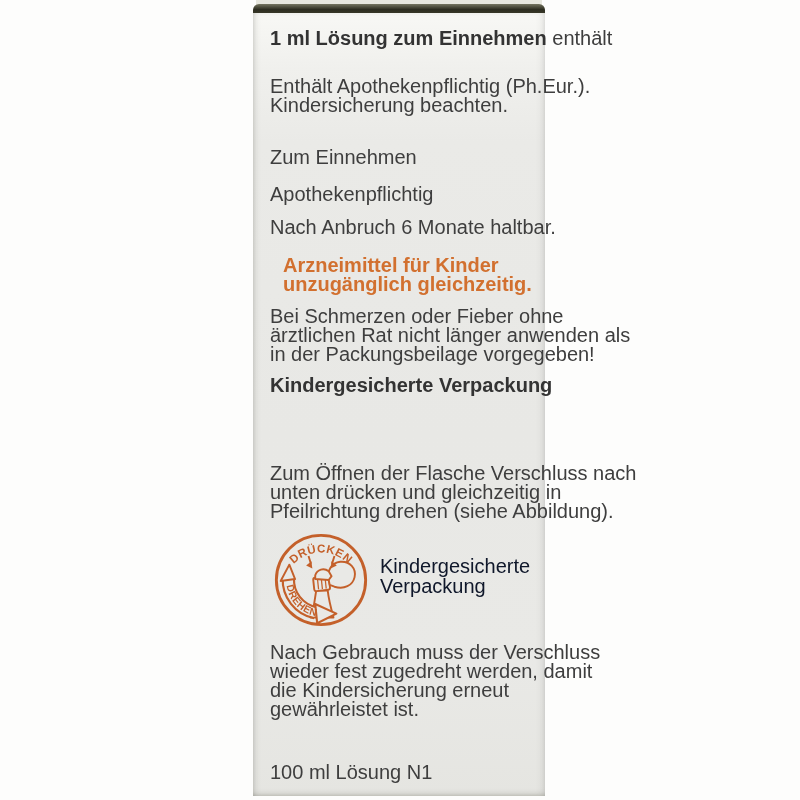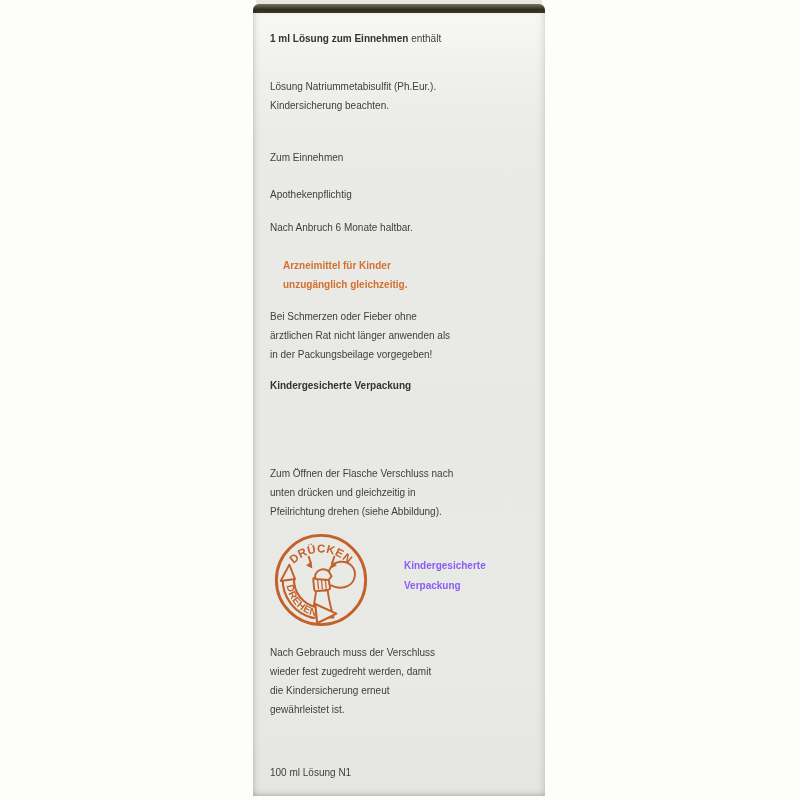--- a/index.html
+++ b/index.html
@@ -22,42 +22,42 @@
   .face{
     position:absolute;top:13px;left:0;right:0;bottom:2px;
     background:linear-gradient(180deg,#f8f8f5 0px,#f0f0ed 55px,#eaeae7 130px,#e8e8e5 420px,#e9e9e6 650px,#e5e5e1 100%);
     box-shadow:
       inset 5px 0 7px -5px rgba(60,60,50,.30),
       inset -6px 0 9px -6px rgba(60,60,50,.22),
       inset 0 -5px 7px -5px rgba(60,60,50,.35);
   }
   .blk{
     position:absolute;left:17px;
-    color:#3e3e3e;font-size:10px;line-height:19px;white-space:nowrap;
+    color:#3e3e3e;font-size:20px;line-height:19px;white-space:nowrap;
   }
   .line{display:block;}
   .bold{font-weight:bold;color:#333;}
   .orange{color:#d2702f;font-weight:bold;margin-left:13px;}
   .icon-wrap{position:absolute;left:20px;top:532px;width:96px;height:96px;}
-  .caption{left:127px;font-weight:bold;color:#8b5cf6;line-height:20px;margin-left:24px;}
+  .caption{left:127px;font-weight:normal;color:#0f172a;line-height:20px;}
 </style>
 </head>
 <body>
 
 <div class="box">
   <div class="rim"></div>
   <div class="edge"></div>
   <div class="face"></div>
 
   <div class="blk" style="top:29px">
     <span class="line"><b class="bold">1 ml Lösung zum Einnehmen</b><span> enthält</span></span>
   </div>
 
   <div class="blk" style="top:77px">
-    <span class="line">Lösung Natriummetabisulfit (Ph.Eur.).</span>
+    <span class="line">Enthält Apothekenpflichtig (Ph.Eur.).</span>
     <span class="line">Kindersicherung beachten.</span>
   </div>
 
   <div class="blk" style="top:148px">Zum Einnehmen</div>
 
   <div class="blk" style="top:185px">Apothekenpflichtig</div>
 
   <div class="blk" style="top:218px">Nach Anbruch 6 Monate haltbar.</div>
 
   <div class="blk orange" style="top:256px">

